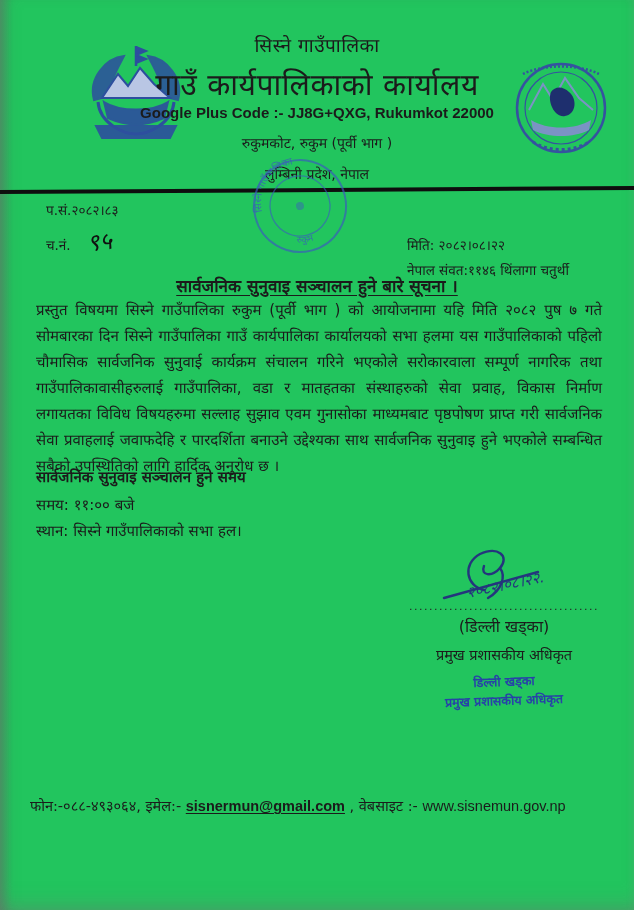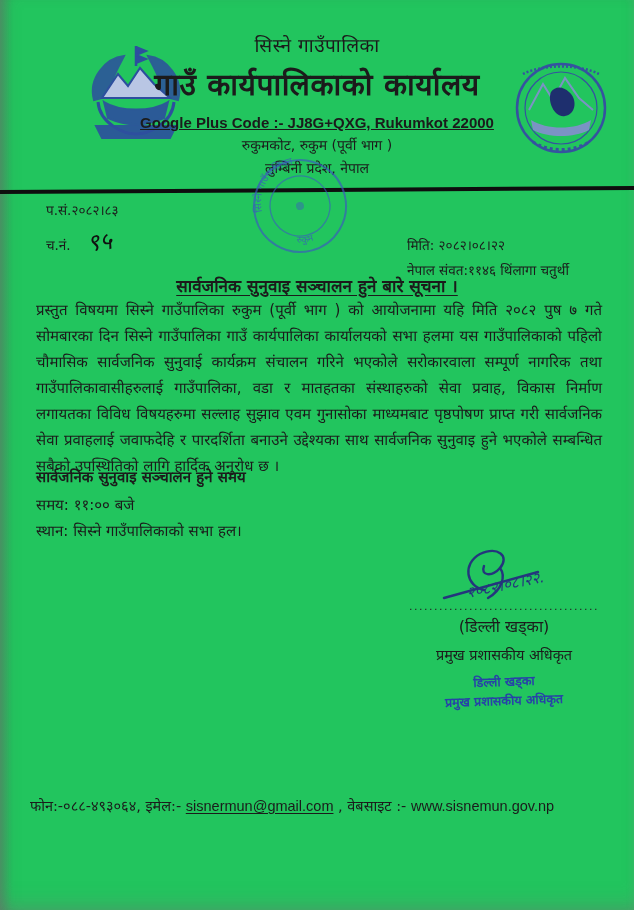--- a/index.html
+++ b/index.html
@@ -12,23 +12,23 @@
     color:#1b1b1b;
     overflow:hidden;
     box-shadow:inset 14px 0 18px -12px rgba(90,90,90,.45),
                inset 0 -16px 22px -14px rgba(120,120,120,.5),
                inset -6px 0 10px -8px rgba(150,150,150,.35);
   }
   .abs{position:absolute;}
   
   .header-center{left:125px;top:32px;width:384px;text-align:center;}
   .muni-name{font-size:19px;letter-spacing:.5px;}
-  .office-name{font-size:30px;margin-top:5px;font-weight:700;letter-spacing:.5px;}
-  .plus-code{font-size:15px;font-weight:bold;margin-top:10px;font-family:"Liberation Sans",sans-serif;text-decoration:underline;}
-  .addr{font-size:14px;margin-top:4px;}
+  .office-name{font-size:30px;margin-top:5px;font-weight:400;letter-spacing:.5px;}
+  .plus-code{font-size:15px;font-weight:bold;font-family:"Liberation Sans",sans-serif;}
+  .addr{font-size:14px;margin-top:12px;}
   .logo-left{left:80px;top:40px;width:112px;height:108px;}
   .logo-right{left:503px;top:56px;width:117px;height:112px;}
   
   .divider{left:-8px;top:188px;width:652px;height:3.5px;background:#0e0e0e;transform:rotate(-.35deg);}
   
   .mid-stamp{left:250px;top:156px;width:100px;height:100px;z-index:6;opacity:.88;transform:rotate(-14deg);}
   
   .ref-block{left:46px;top:199px;font-size:13.5px;line-height:1.7;}
   .chalani-value{display:inline-block;font-size:24px;margin-left:16px;transform:rotate(-6deg);font-style:italic;color:#101010;}
   .date-block{left:407px;top:201px;font-size:13.5px;line-height:1.85;margin-top:32px;}
@@ -44,21 +44,21 @@
   .sig-scrawl{position:relative;height:58px;}
   .sig-date{position:absolute;left:78px;top:28px;font-size:15px;color:#24357d;transform:rotate(-12deg);white-space:nowrap;font-style:italic;}
   .sig-dots{font-size:11px;letter-spacing:1.5px;color:#222;margin-top:-4px;white-space:nowrap;overflow:hidden;}
   .sig-name{font-size:16px;margin-top:2px;}
   .sig-title{font-size:14.5px;margin-top:7px;}
   .stamp-name{color:#2742a8;font-weight:bold;font-size:12.5px;margin-top:9px;transform:rotate(-2deg);}
   .stamp-title{color:#2742a8;font-weight:bold;font-size:12.5px;margin-top:2px;transform:rotate(-2deg);}
   
   .footer{left:30px;top:795px;font-size:14.5px;white-space:nowrap;}
   .footer .latin{font-family:"Liberation Sans",sans-serif;}
-  .footer .email{text-decoration:underline;font-weight:normal;text-underline-offset:2px;}
+  .footer .email{text-decoration:underline;font-weight:bold;text-underline-offset:2px;}
   .edge-strip{left:0;top:0;width:12px;height:910px;background:linear-gradient(90deg,rgba(110,110,110,.35),rgba(110,110,110,0));}
 </style>
 </head>
 <body>
 
 <div id="page">
   <div class="abs edge-strip"></div>
 
   <div class="abs logo-left">
     <svg width="112" height="108" viewBox="0 0 112 108">

